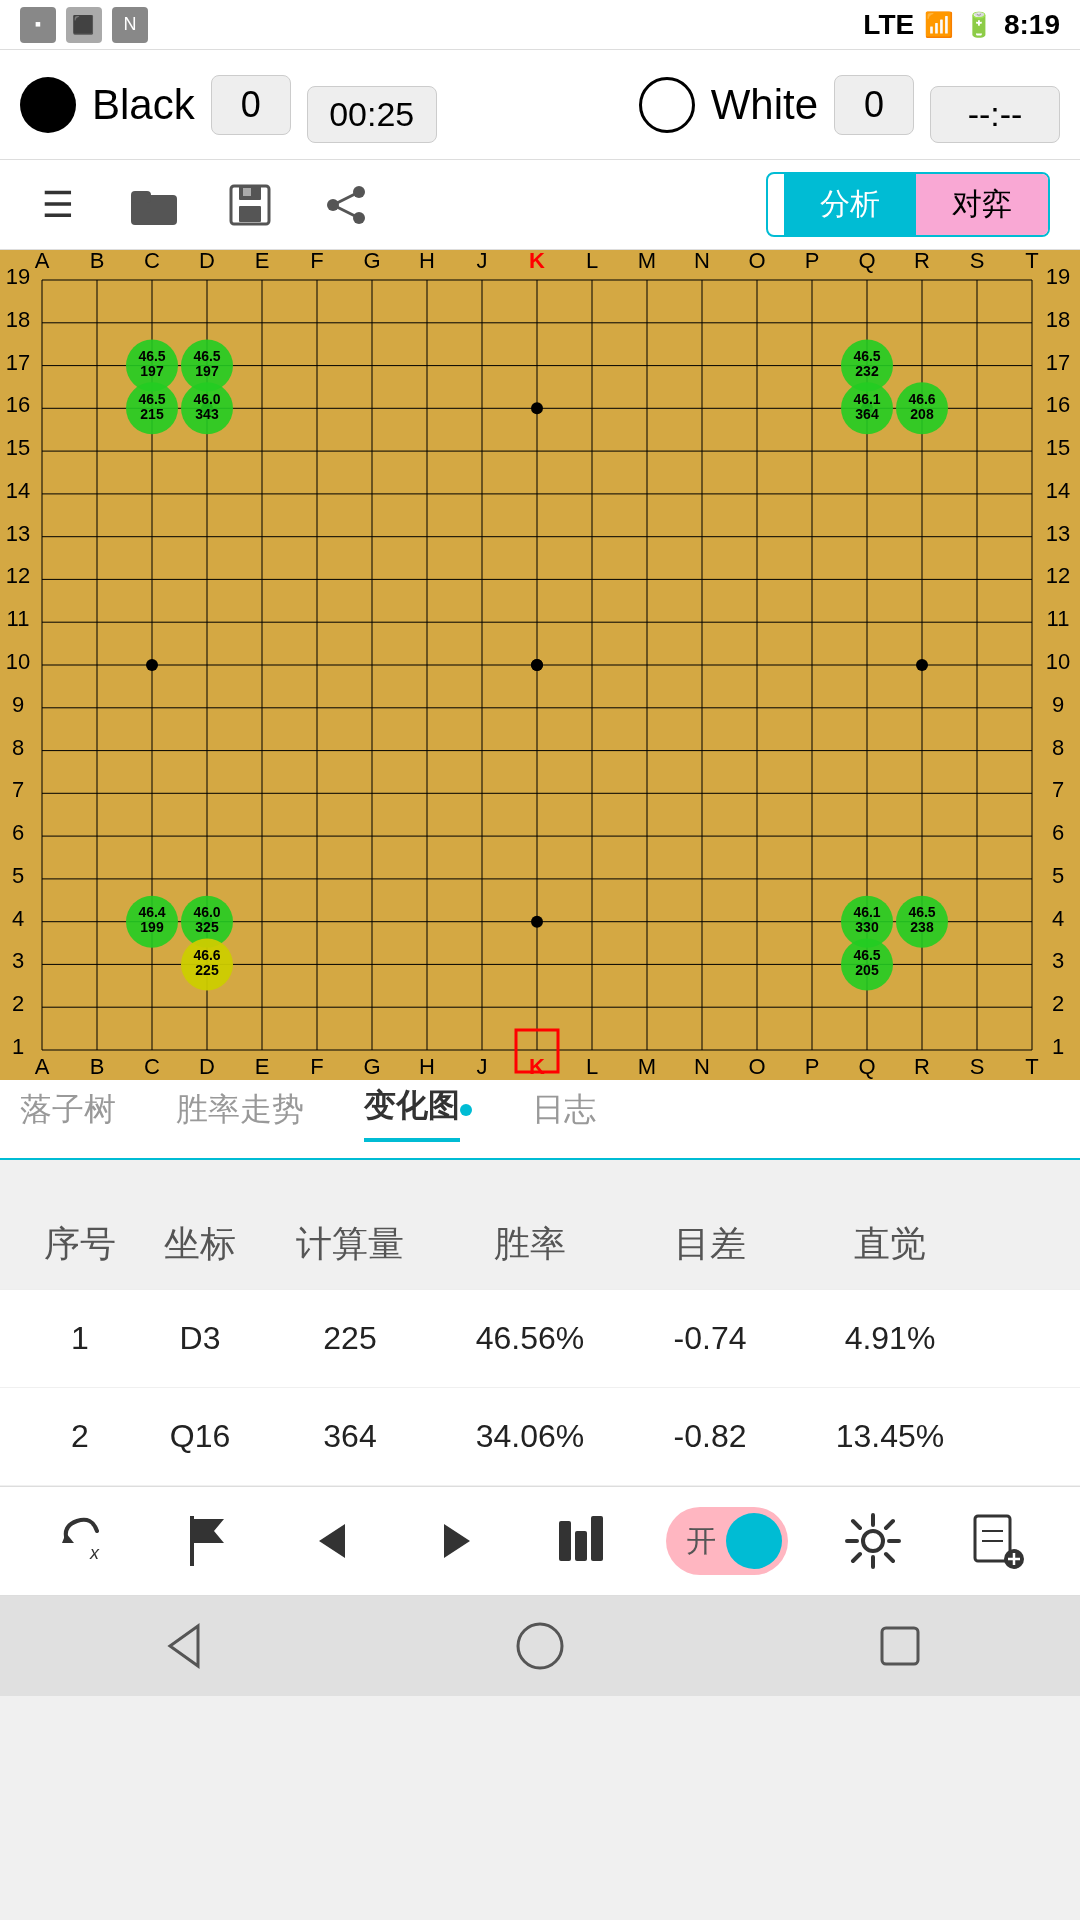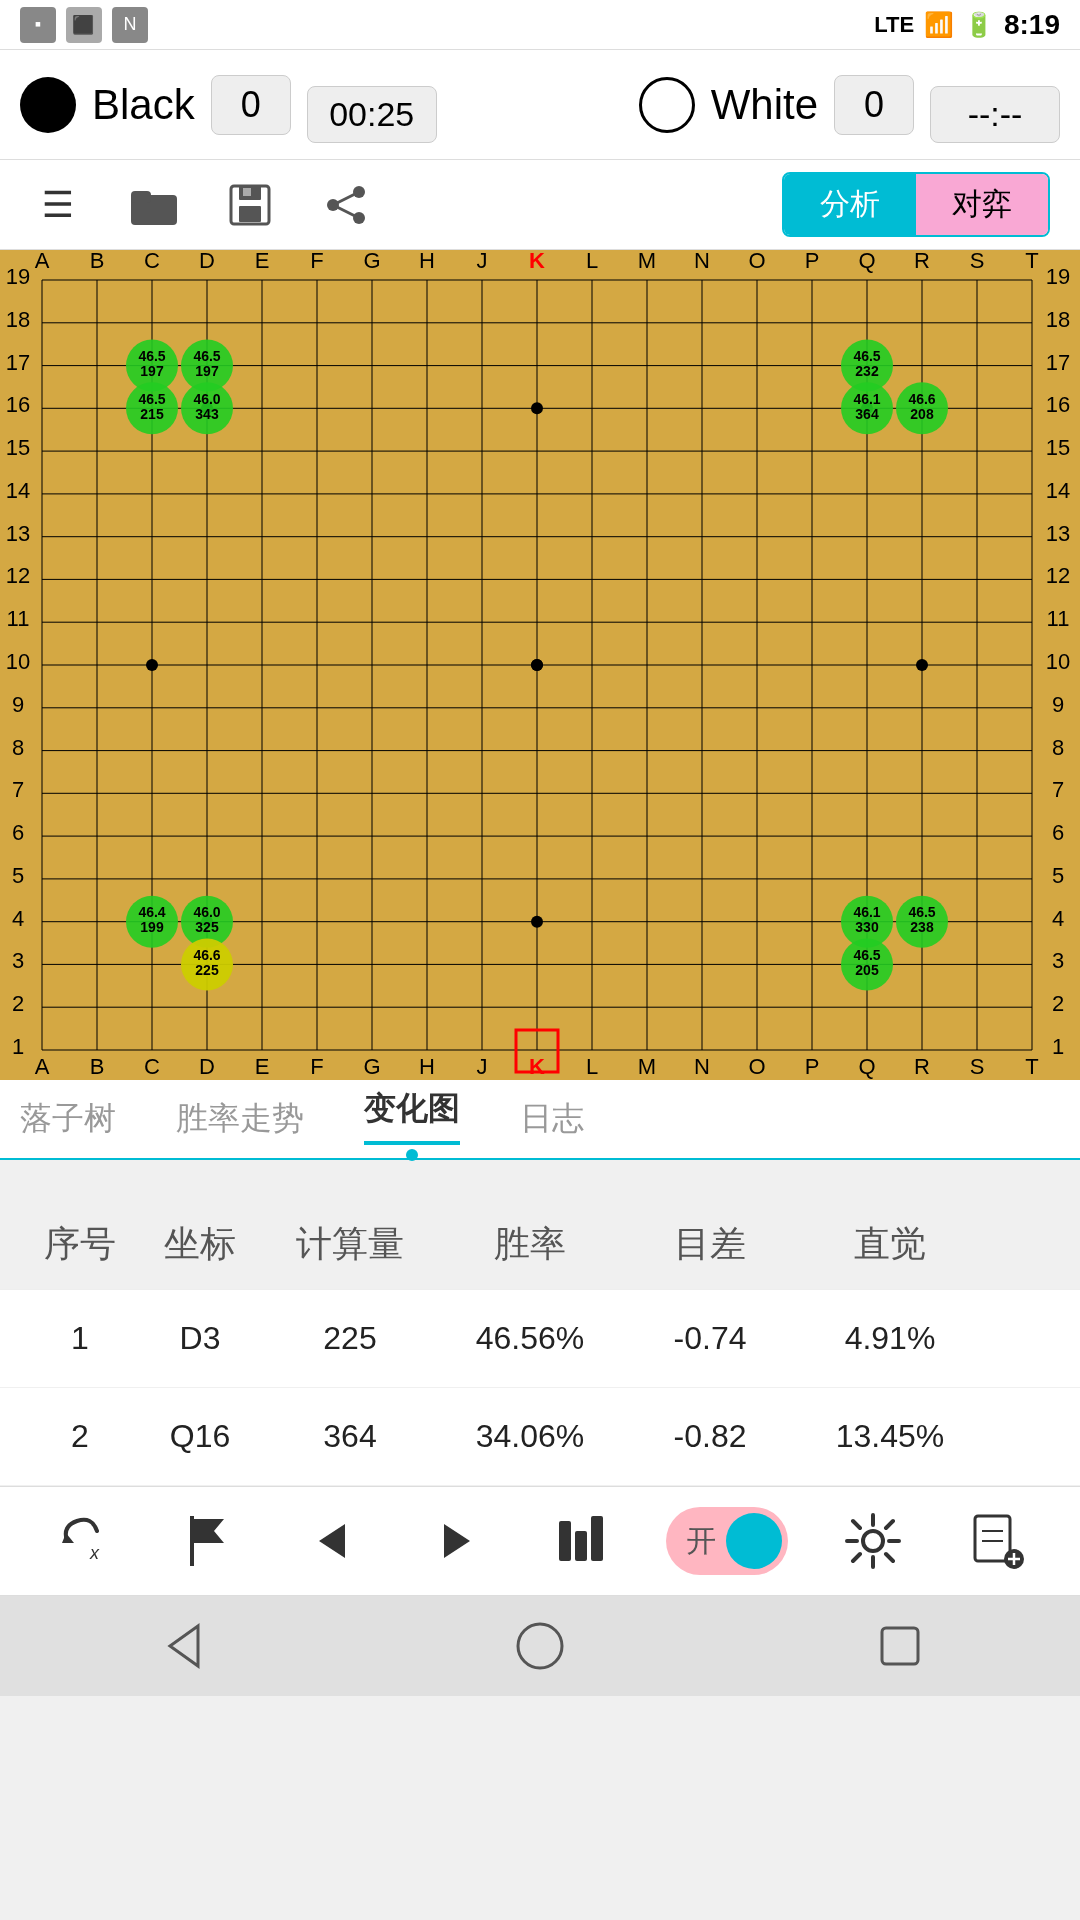--- a/index.html
+++ b/index.html
@@ -95,20 +95,21 @@
       width: 56px; height: 56px;
       display: flex; align-items: center; justify-content: center;
       font-size: 36px; color: #333; cursor: pointer;
     }
     .toolbar-spacer { flex: 1; }
     .tab-group {
       display: flex;
       border: 2px solid #00bcd4;
       border-radius: 8px;
       overflow: hidden;
+      padding-left: 16px;
     }
     .tab-btn {
       padding: 10px 36px;
       font-size: 30px;
       cursor: pointer;
       border: none;
     }
     .tab-btn.active {
       background: #00bcd4;
       color: #fff;
@@ -131,22 +132,22 @@
       position: absolute;
       top: 0; left: 0;
       width: 100%; height: 100%;
     }
 
     
     .bottom-tabs {
       background: #fff;
       height: 80px;
       display: flex;
-      align-items: center;
-      padding: 0 20px;
+      align-items: flex-end;
+      padding: 16px 20px;
       border-bottom: 2px solid #00bcd4;
       gap: 60px;
     }
     .bottom-tab {
       font-size: 32px;
       color: #999;
       cursor: pointer;
       padding: 10px 0;
     }
     .bottom-tab.active {
@@ -245,21 +246,21 @@
   </style>
 </head>
 <body>
 
 <div class="status-bar">
   <div class="left-icons">
     <div class="status-icon">▪</div>
     <div class="status-icon" style="background:#aaa;">⬛</div>
     <div class="status-icon" style="background:#888;">N</div>
   </div>
-  <span style="font-size:22px;font-weight:bold;">LTE</span>
+  <span style="font-size:28px;font-weight:bold;">LTE</span>
   <span style="font-size:24px;">📶</span>
   <span style="font-size:24px;">🔋</span>
   <span class="status-time">8:19</span>
 </div>
 
 <div class="player-header">
   <div class="player-stone black"></div>
   <span class="player-name">Black</span>
   <div class="score-box">0</div>
   <div class="timer-box">00:25</div>
@@ -495,21 +496,21 @@
     <rect x="516" y="780" width="42" height="42" fill="none" stroke="#ff0000" stroke-width="3"></rect>
 
     <circle cx="537" cy="415" r="6" fill="#000"></circle>
 
   </svg>
 </div>
 
 <div class="bottom-tabs">
   <div class="bottom-tab">落子树</div>
   <div class="bottom-tab">胜率走势</div>
-  <div style="display:flex;flex-direction:column;align-items:center;">
+  <div style="display:flex;flex-direction:row;align-items:center;">
     <div class="bottom-tab active">变化图</div>
     <div class="bottom-tab-dot"></div>
   </div>
   <div class="bottom-tab">日志</div>
 </div>
 
 <div class="table-header">
   <div class="th">序号</div>
   <div class="th">坐标</div>
   <div class="th">计算量</div>

